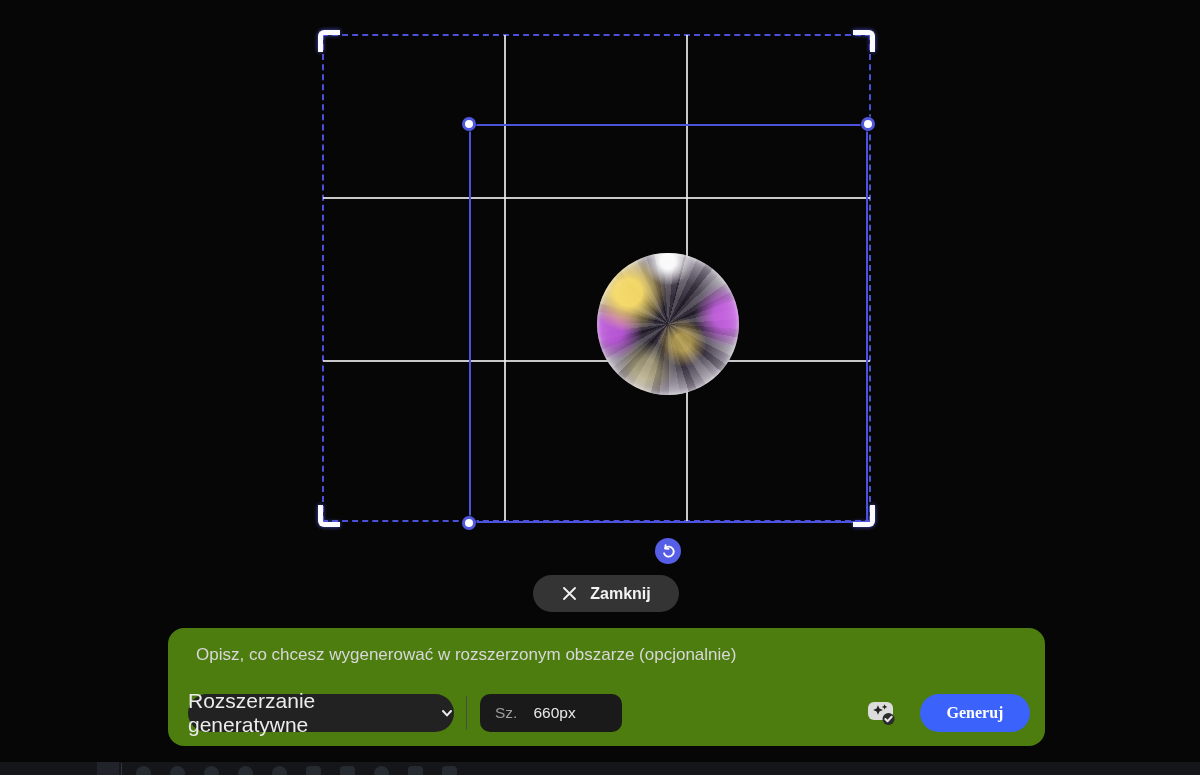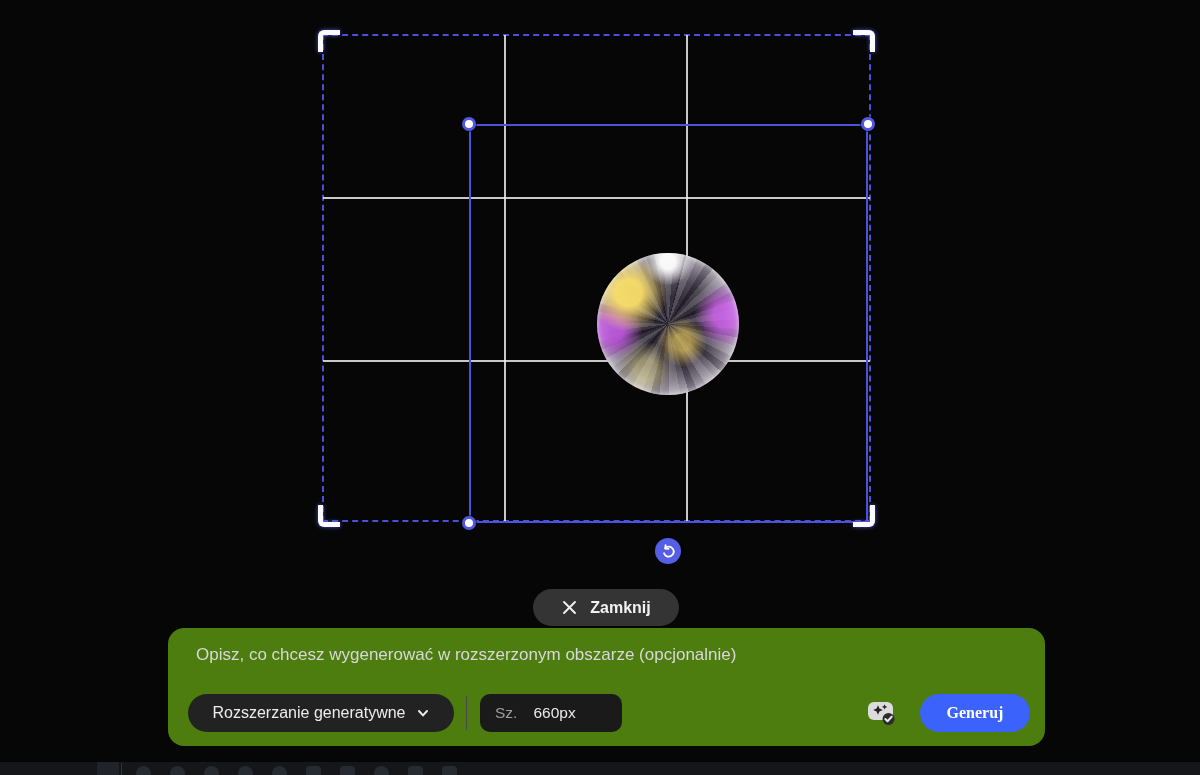--- a/index.html
+++ b/index.html
@@ -73,40 +73,40 @@
     position:absolute; left:655px; top:538px; width:26px; height:26px; border-radius:50%;
     background:#575ee6; display:flex; align-items:center; justify-content:center;
     cursor:pointer;
   }
 
   
   .close-btn {
     position:absolute; left:533px; top:575px; width:146px; height:37px;
     background:#343434; border-radius:19px;
     display:flex; align-items:center; justify-content:center; gap:12px;
-    color:#f2f2f2; font-size:16px; font-weight:700; cursor:pointer;margin-top:14px;
+    color:#f2f2f2; font-size:16px; font-weight:700; cursor:pointer;
   }
 
   
   .panel {
     position:absolute; left:168px; top:628px; width:877px; height:118px;
     background:#4d7c0f; border-radius:16px;
   }
   .prompt-input {
     position:absolute; left:28px; top:14px; width:800px; height:26px;
     background:transparent; border:none; outline:none;
     font-family:"Liberation Sans", sans-serif; font-size:17px; color:#d8d8d8;
   }
   .prompt-input::placeholder { color:#d8d8d8; opacity:1; }
 
   .mode-dropdown {
     position:absolute; left:20px; top:66px; width:266px; height:38px;
     background:#222222; border-radius:19px;
     display:flex; align-items:center; justify-content:center; gap:10px;
-    color:#ececec; font-size:16px; cursor:pointer;
+    color:#ececec; font-size:21px; cursor:pointer;
   }
   .divider {
     position:absolute; left:298px; top:68px; width:1px; height:34px; background:#4b4b4b;
   }
   .dim-field {
     position:absolute; top:66px; height:38px;
     background:#1a1a1a; border-radius:10px;
     display:flex; align-items:center;
     font-size:15.5px; cursor:text;gap:8px;
   }

